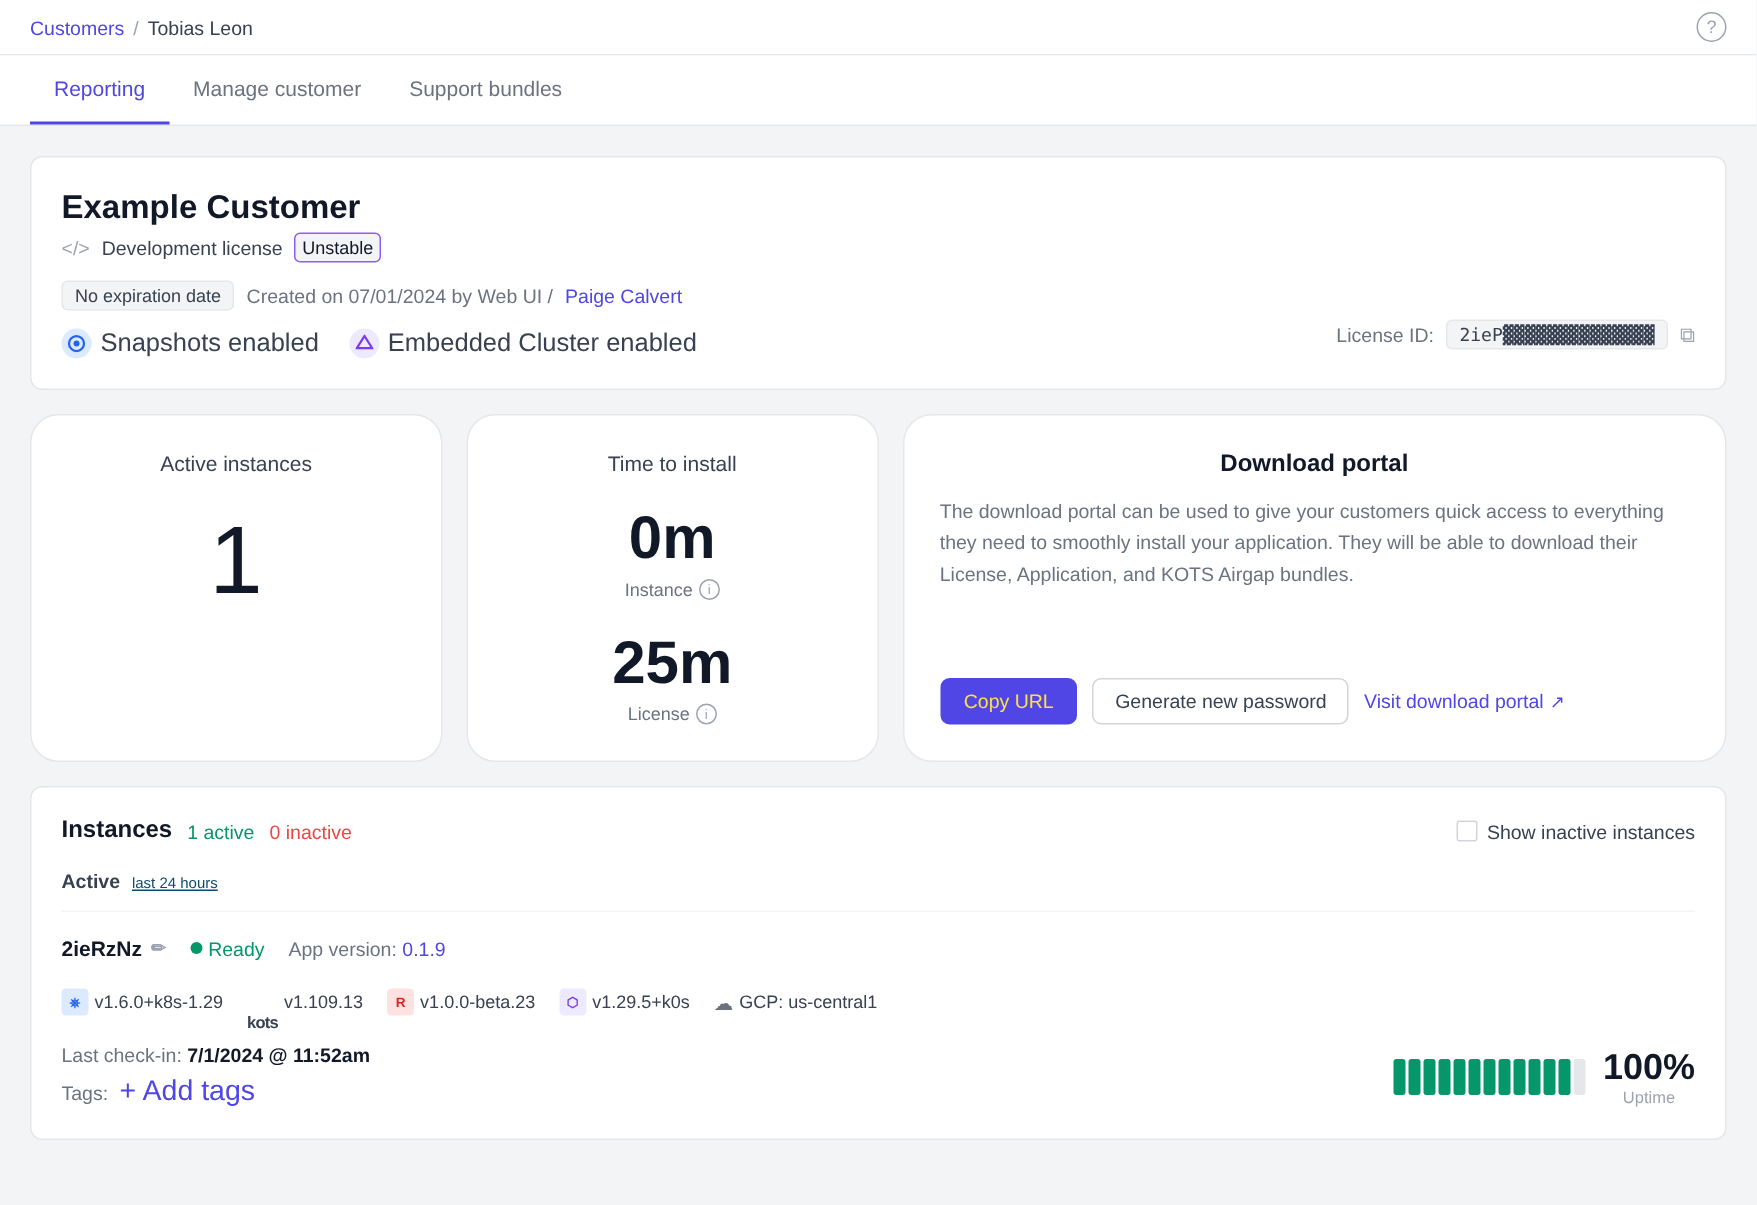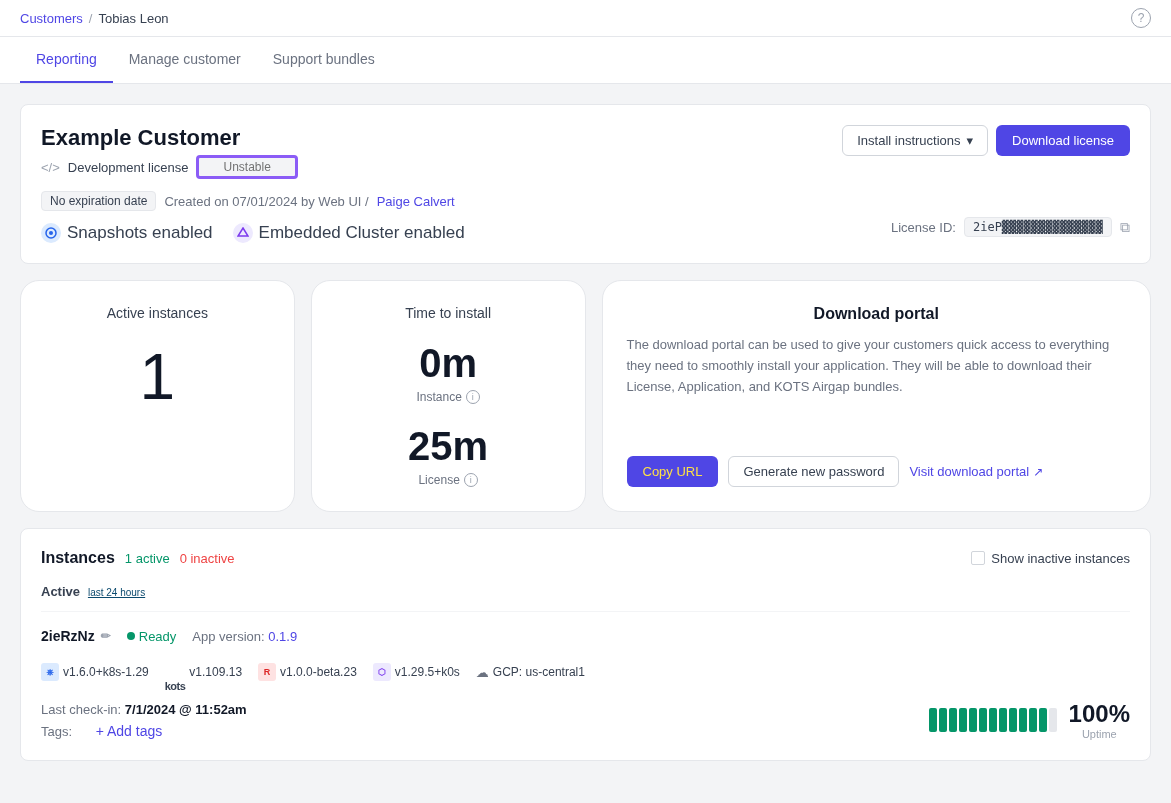--- a/index.html
+++ b/index.html
@@ -18,21 +18,21 @@
     
     .main-content { padding: 20px; display: flex; flex-direction: column; gap: 16px; }
     
     .card { background: #fff; border: 1px solid #e5e7eb; border-radius: 8px; padding: 20px; }
     
     .customer-header { display: flex; align-items: flex-start; justify-content: space-between; }
     .customer-header-left h1 { font-size: 22px; font-weight: 700; color: #111827; }
     .customer-header-left .subtitle { display: flex; align-items: center; gap: 8px; margin-top: 4px; color: #6b7280; font-size: 13px; }
     .code-icon { color: #9ca3af; font-size: 13px; }
     .license-type { color: #374151; }
-    .badge-unstable { background: #f3f4f6; border: 3px solid #8b5cf6; color: #737373; border-radius: 4px; padding: 2px 24px; font-size: 12px; font-weight: 500; }
+    .badge-unstable { background: #f3f4f6; border: 1px solid #8b5cf6; color: #0f172a; border-radius: 4px; padding: 2px 4px; font-size: 12px; font-weight: 500; }
     .customer-header-right { display: flex; gap: 8px; align-items: center; }
     .btn-outline { border: 1px solid #d1d5db; background: #fff; color: #374151; padding: 7px 14px; border-radius: 6px; cursor: pointer; font-size: 13px; display: flex; align-items: center; gap: 6px; }
     .btn-primary { background: #4f46e5; color: #fff; border: none; padding: 8px 16px; border-radius: 6px; cursor: pointer; font-size: 13px; font-weight: 500; }
     
     .meta-row { margin-top: 12px; display: flex; align-items: center; gap: 8px; font-size: 13px; color: #6b7280; }
     .meta-badge { background: #f3f4f6; border: 1px solid #e5e7eb; border-radius: 4px; padding: 2px 8px; font-size: 12px; color: #374151; font-weight: 500; }
     .meta-link { color: #4f46e5; cursor: pointer; }
     
     .features-row { margin-top: 12px; display: flex; align-items: center; gap: 20px; }
     .feature-item { display: flex; align-items: center; gap: 6px; font-size: 17px; color: #374151; }
@@ -98,21 +98,21 @@
     .instance-meta { font-size: 13px; color: #6b7280; }
     .instance-meta strong { color: #111827; }
     .uptime-section { display: flex; align-items: center; gap: 12px; }
     .uptime-bar { display: flex; align-items: center; gap: 2px; }
     .uptime-segment { width: 8px; height: 24px; border-radius: 2px; background: #e5e7eb; }
     .uptime-segment.filled { background: #059669; }
     .uptime-pct { font-size: 24px; font-weight: 700; color: #111827; text-align: center; }
     .uptime-label { font-size: 11px; color: #9ca3af; text-align: center; }
     
     .tags-row { font-size: 13px; color: #6b7280; margin-top: 6px; }
-    .add-tags-link { color: #4f46e5; cursor: pointer; font-size: 14px; margin-left: 20px; }
+    .add-tags-link { color: #4f46e5; cursor: pointer; font-size: 19px; margin-left: 4px; }
 
     .time-section { margin-top: 10px; }
   </style>
 </head>
 <body>
 
 <div class="top-bar">
   <div class="breadcrumb">
     <span class="breadcrumb-link">Customers</span>
     <span class="breadcrumb-sep">/</span>
@@ -132,27 +132,20 @@
   <div class="card">
     <div class="customer-header">
       <div class="customer-header-left">
         <h1>Example Customer</h1>
         <div class="subtitle">
           <span class="code-icon">&lt;/&gt;</span>
           <span class="license-type">Development license</span>
           <span class="badge-unstable">Unstable</span>
         </div>
       </div>
-      <div class="customer-header-right">
-        <button class="btn-outline">
-          <span>Install instructions</span>
-          <span>▾</span>
-        </button>
-        <button class="btn-primary">Download license</button>
-      </div>
     </div>
     <div class="meta-row">
       <span class="meta-badge">No expiration date</span>
       <span>Created on 07/01/2024 by Web UI /</span>
       <span class="meta-link">Paige Calvert</span>
     </div>
     <div class="features-license-row">
       <div class="features-row">
         <div class="feature-item">
           <div class="feature-icon blue">

